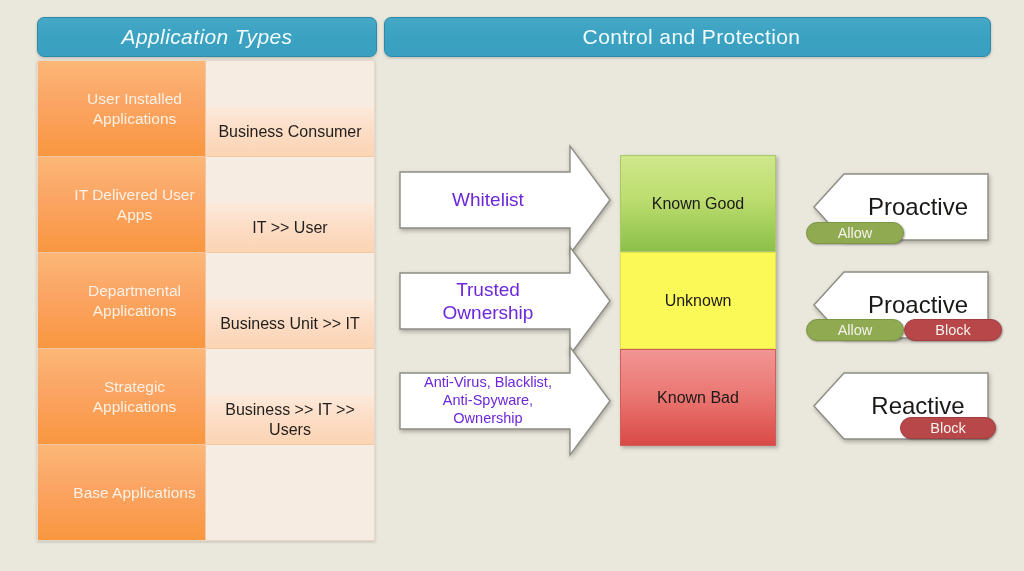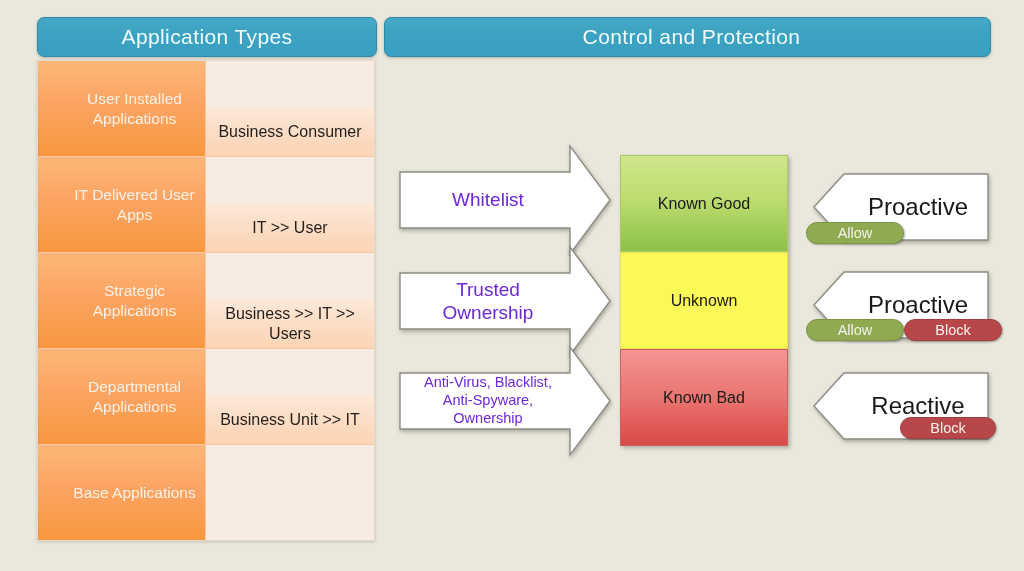--- a/index.html
+++ b/index.html
@@ -23,21 +23,21 @@
     border: 1px solid #2e8aa6;
     box-shadow: 0 1px 3px rgba(0,0,0,0.22);
     display: flex;
     align-items: center;
     justify-content: center;
     color: #f2fbfd;
     font-size: 21px;
     letter-spacing: 0.4px;
     font-weight: 400;
   }
-  #hdr-app  { left: 37px;  top: 17px; width: 338px; height: 38px; }
+  #hdr-app  { left: 37px;  top: 17px; width: 338px; height: 38px; font-style: italic; }
   #hdr-ctrl { left: 384px; top: 17px; width: 597px; height: 38px; padding-left: 8px; }
 
   
   #app-table {
     position: absolute;
     left: 37px;
     top: 60px;
     width: 338px;
     height: 481px;
     display: flex;
@@ -78,21 +78,21 @@
     color: #211e1c;
     font-size: 16px;
     margin-top: 46px;
   }
 
   
   #stack {
     position: absolute;
     left: 620px;
     top: 155px;
-    width: 168px;
+    width: 156px;
     height: 291px;
     display: flex;
     flex-direction: column;
     box-shadow: 2px 2px 4px rgba(0,0,0,0.26);
     text-align: center;
   }
   .stack-block {
     flex: 1 1 0;
     display: flex;
     align-items: center;
@@ -220,33 +220,33 @@
     <div class="cell-left">
       <span>IT Delivered User Apps</span>
     </div>
     <div class="cell-right">
       <span>IT &gt;&gt; User</span>
     </div>
   </div>
 
   <div class="trow">
     <div class="cell-left">
+      <span>Departmental Applications</span>
+    </div>
+    <div class="cell-right">
+      <span>Business Unit &gt;&gt; IT</span>
+    </div>
+  </div>
+
+  <div class="trow">
+    <div class="cell-left">
       <span>Strategic Applications</span>
     </div>
     <div class="cell-right">
       <span>Business &gt;&gt; IT &gt;&gt; Users</span>
-    </div>
-  </div>
-
-  <div class="trow">
-    <div class="cell-left">
-      <span>Departmental Applications</span>
-    </div>
-    <div class="cell-right">
-      <span>Business Unit &gt;&gt; IT</span>
     </div>
   </div>
 
   <div class="trow">
     <div class="cell-left">
       <span>Base Applications</span>
     </div>
   </div>
 
 </div>

